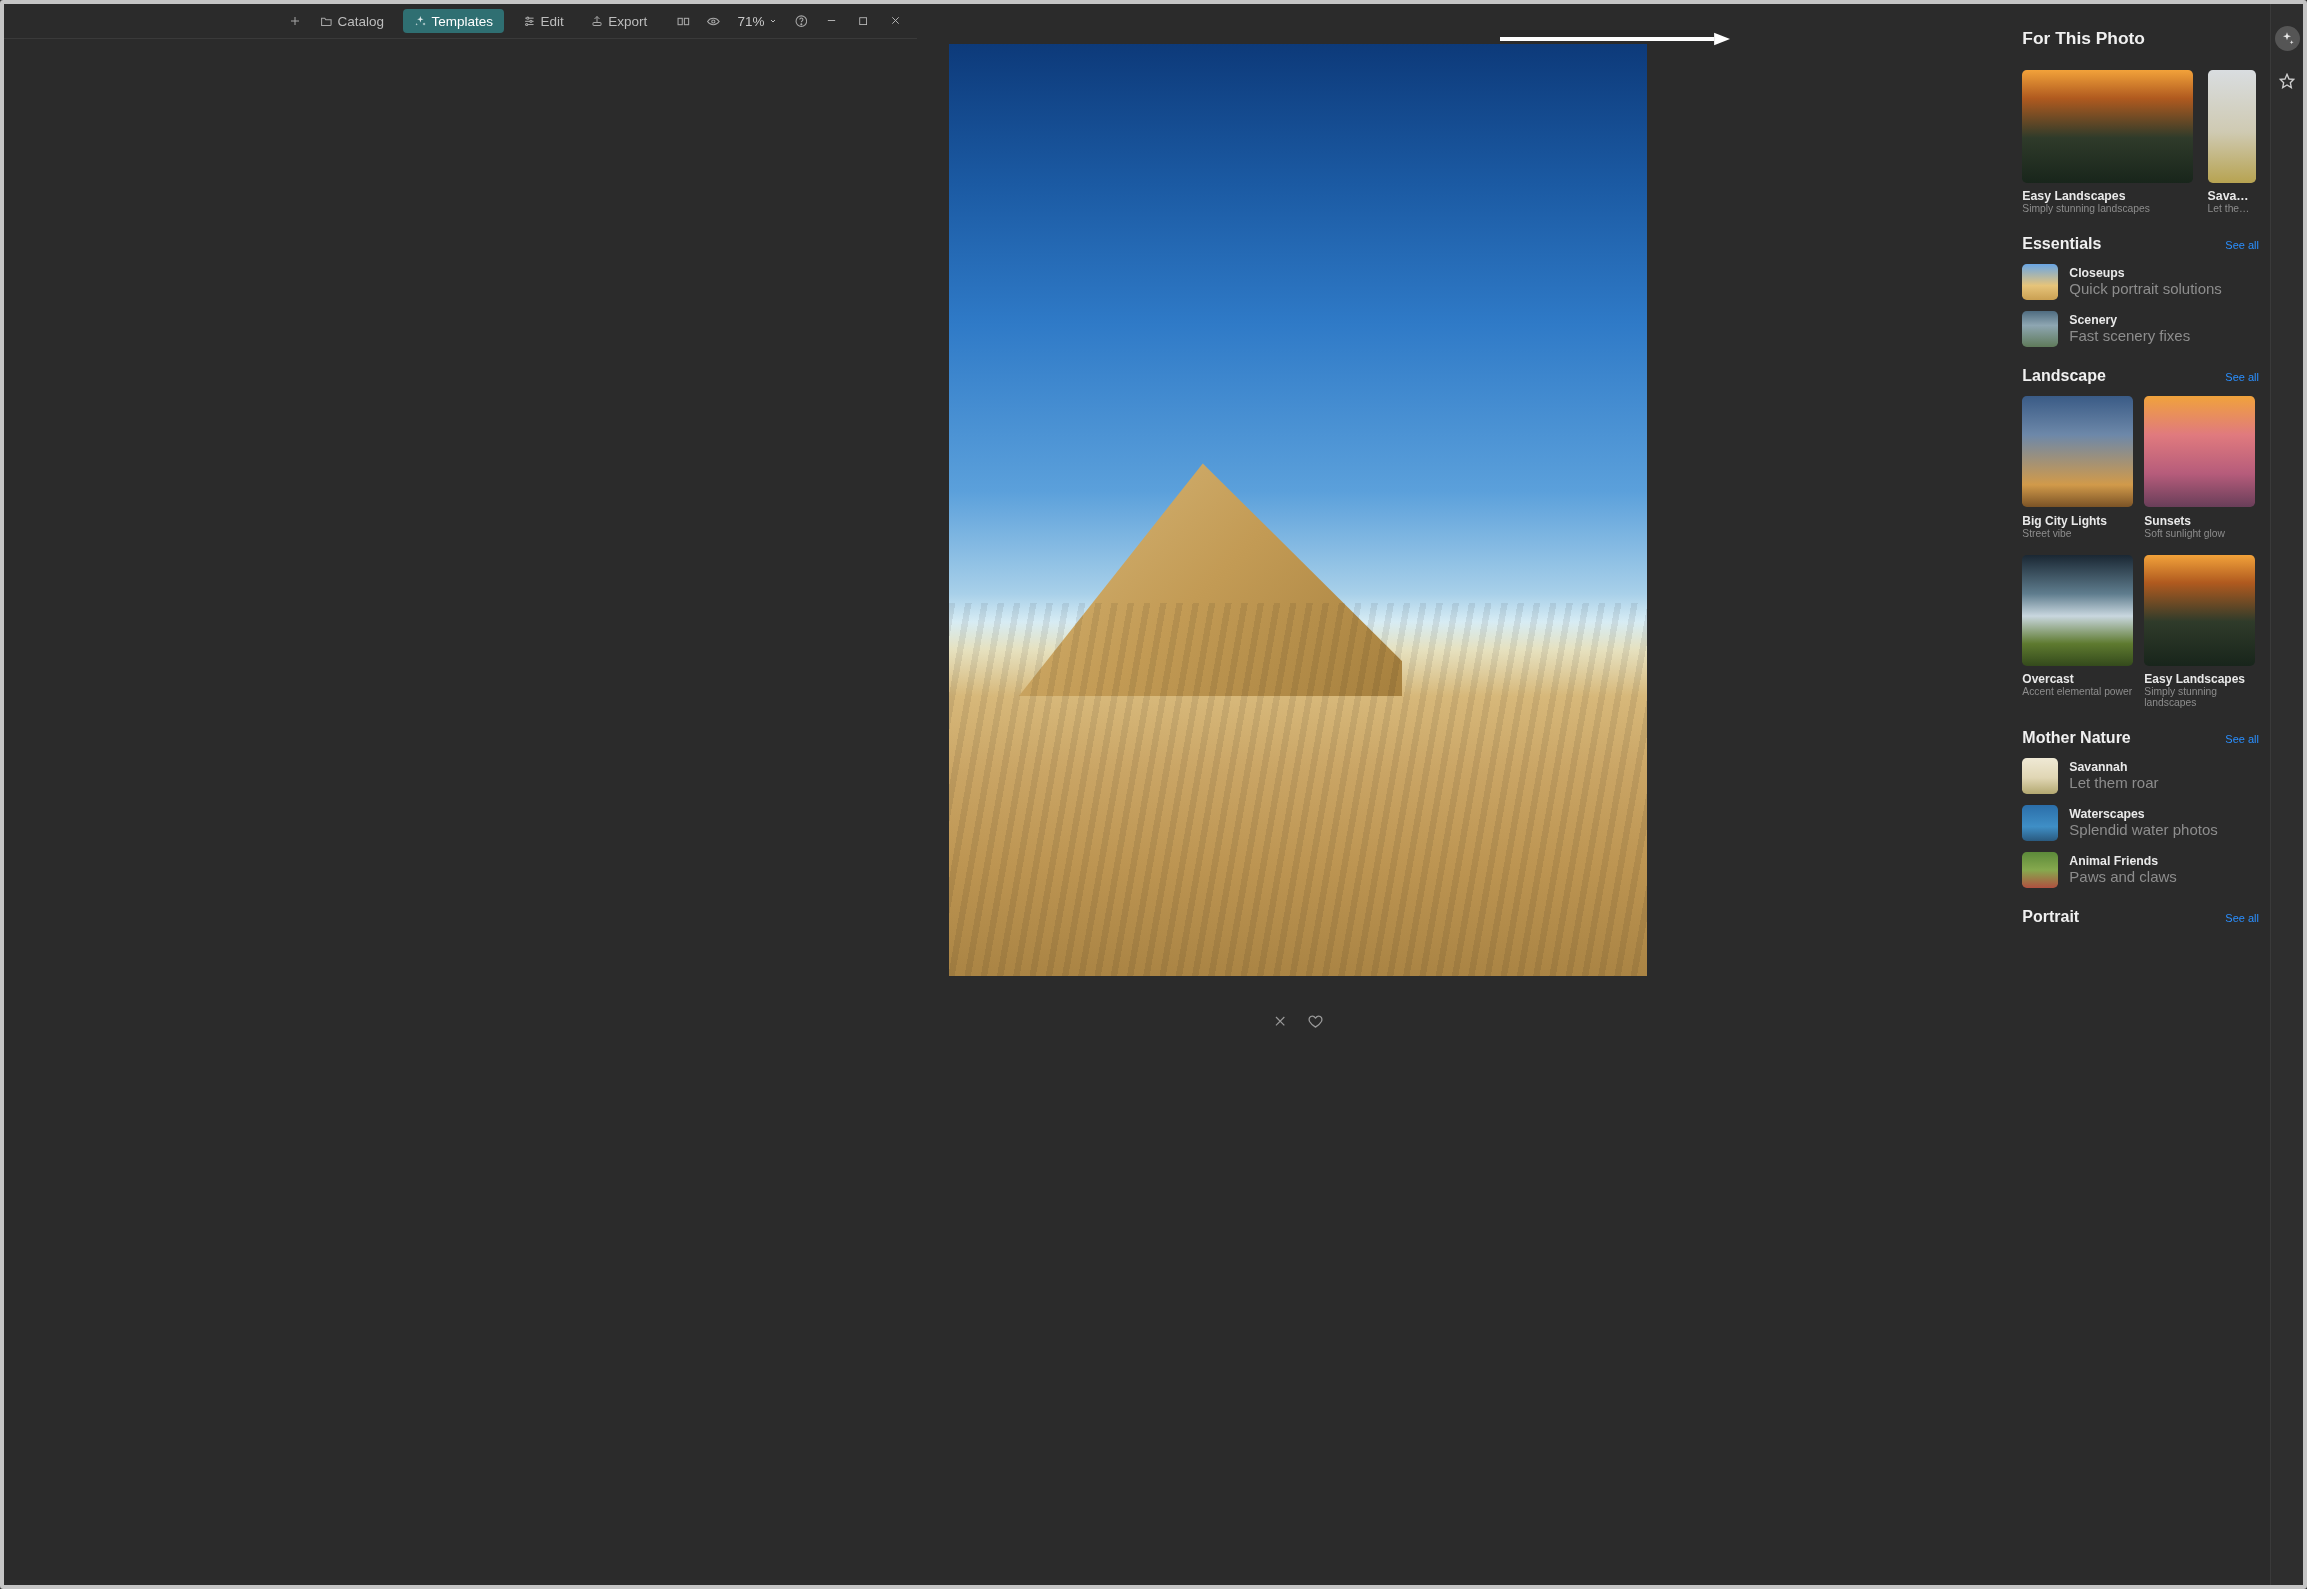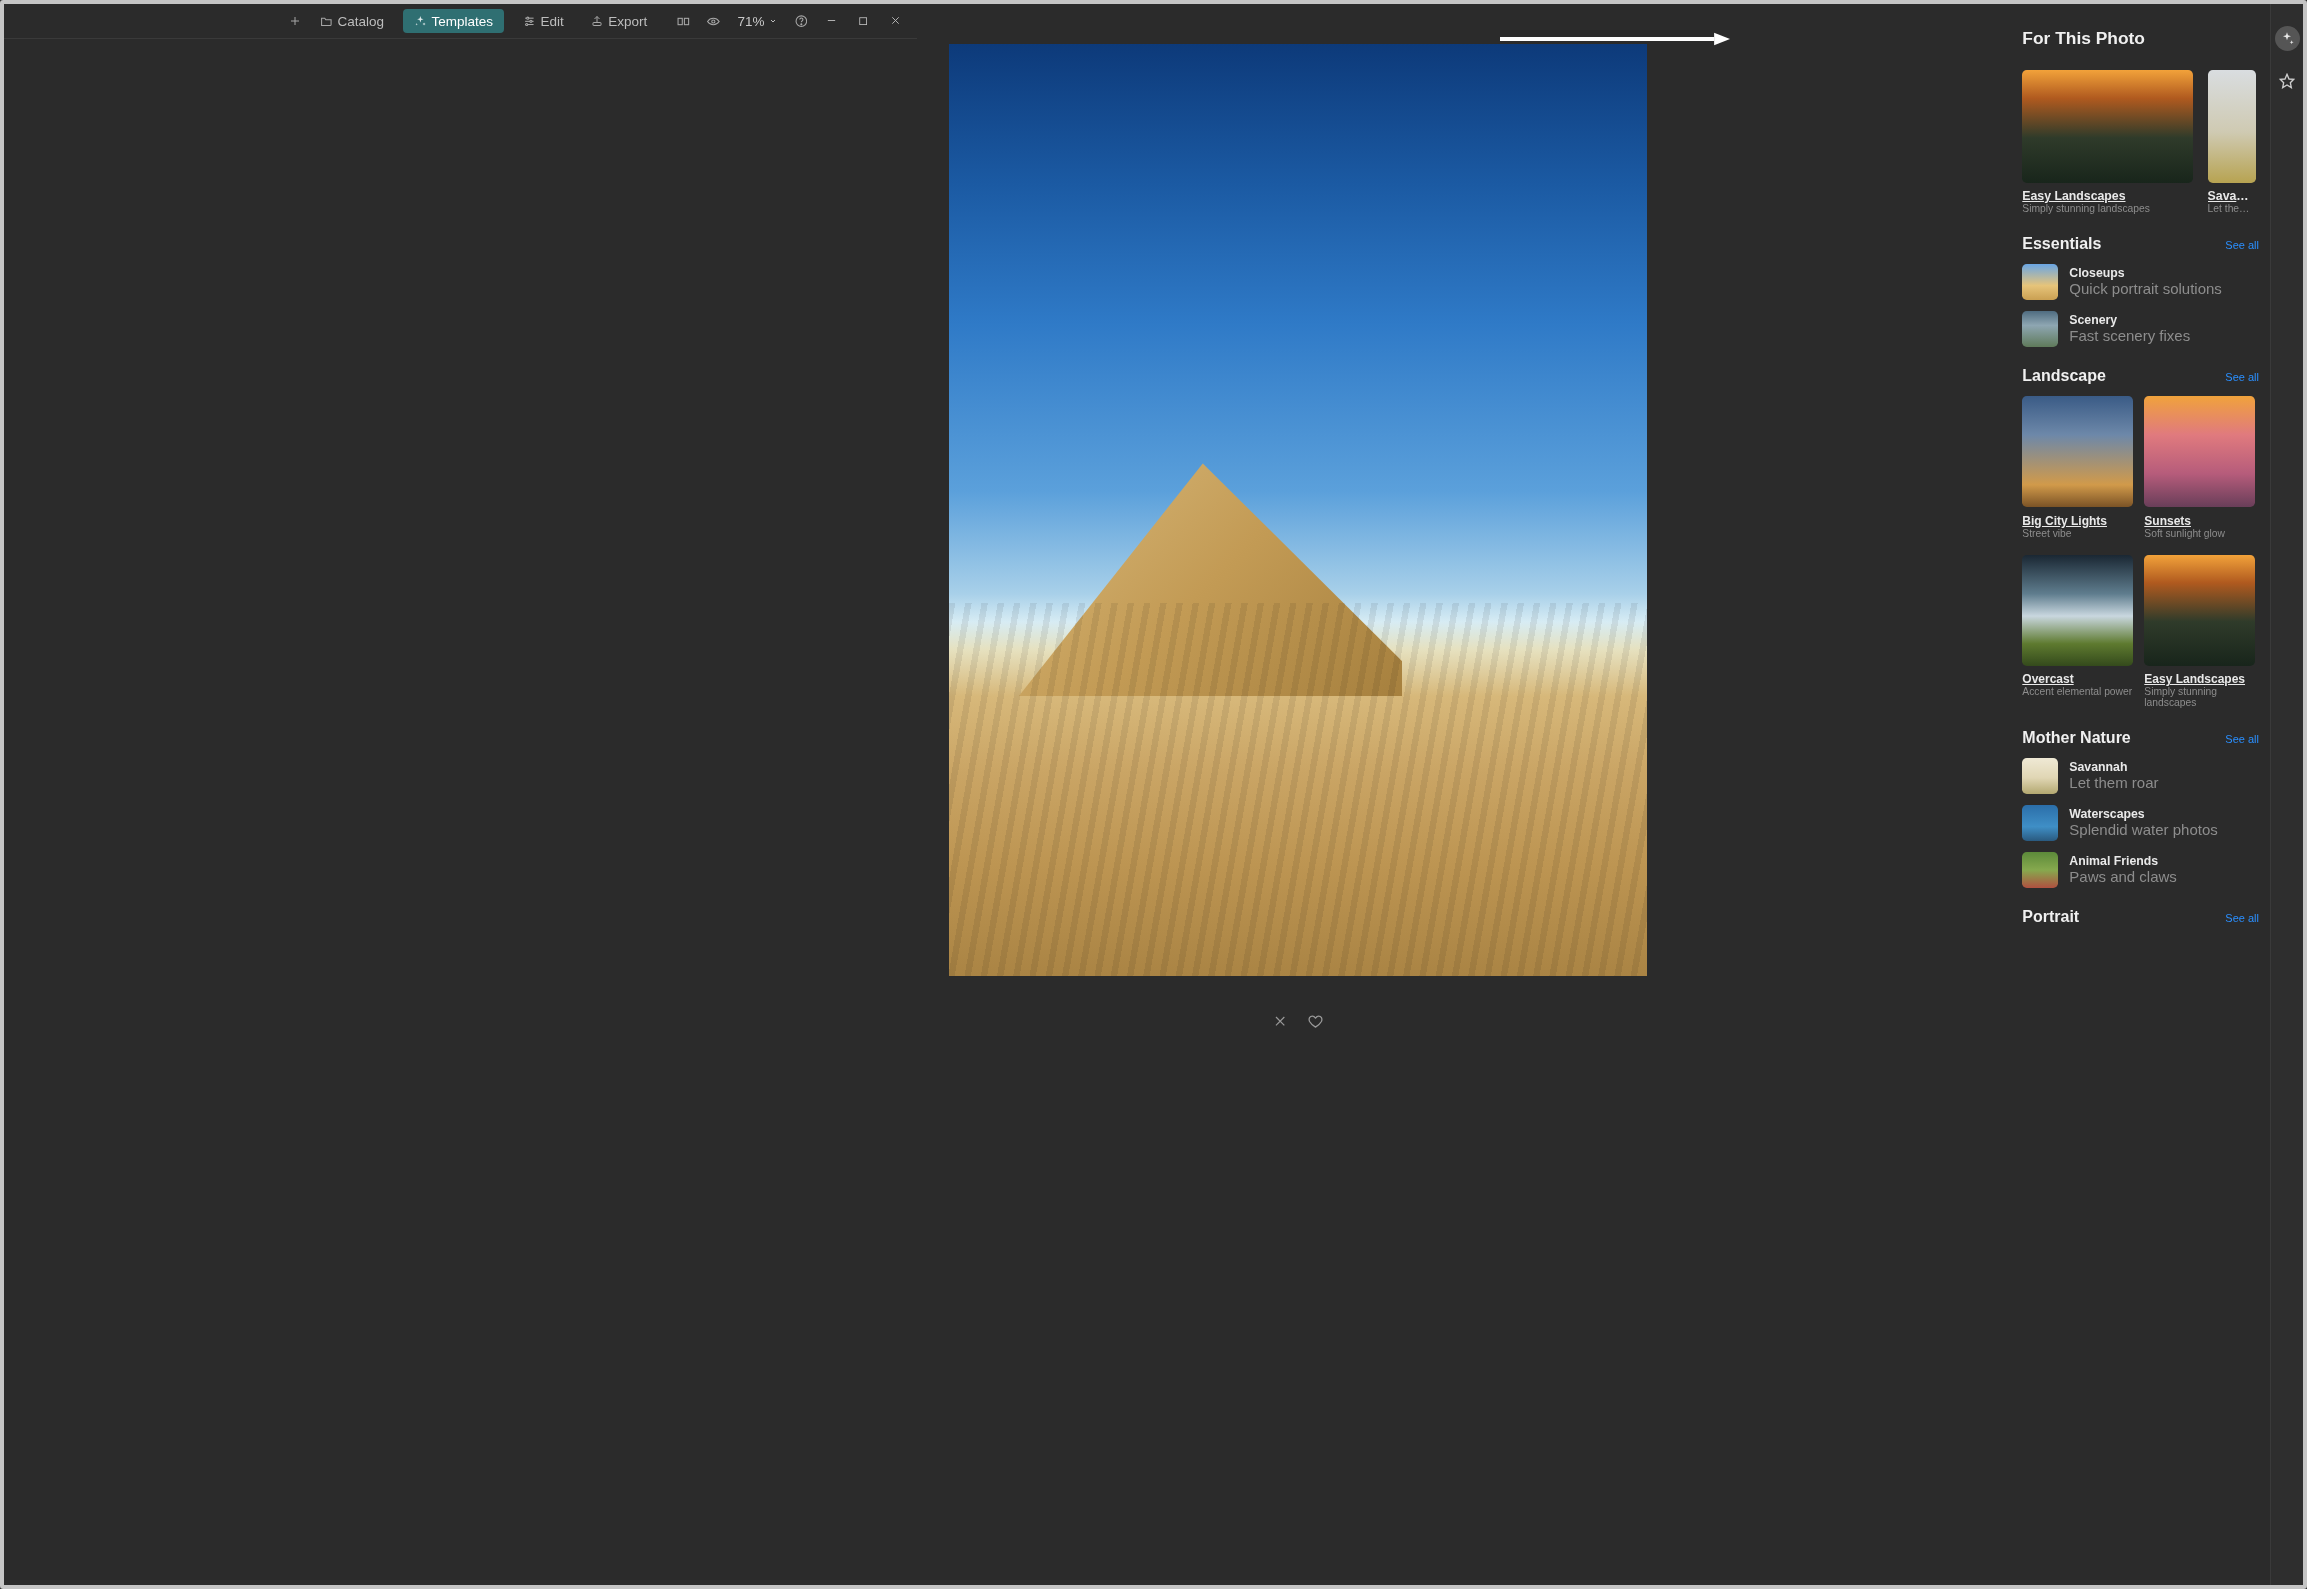--- a/index.html
+++ b/index.html
@@ -219,21 +219,21 @@
   }
   .big-card.peek{ width:48px; flex:0 0 48px; }
   .big-thumb{
     width:100%; height:113px;
     border-radius:4.8px;
     background:#555;
   }
   .card-title{
     font-size:12.3px; font-weight:600; color:#e9e9e9;
     margin-top:6.3px;
-    white-space:nowrap; overflow:hidden; text-overflow:ellipsis;text-decoration:underline;
+    white-space:nowrap; overflow:hidden; text-overflow:ellipsis;
   }
   .card-sub{
     font-size:10.3px; color:#8d8d8d;
     white-space:nowrap; overflow:hidden; text-overflow:ellipsis;
   }
   
   .list-row{
     display:flex; gap:11px; align-items:center;
     margin-top:11px;
     cursor:pointer;

